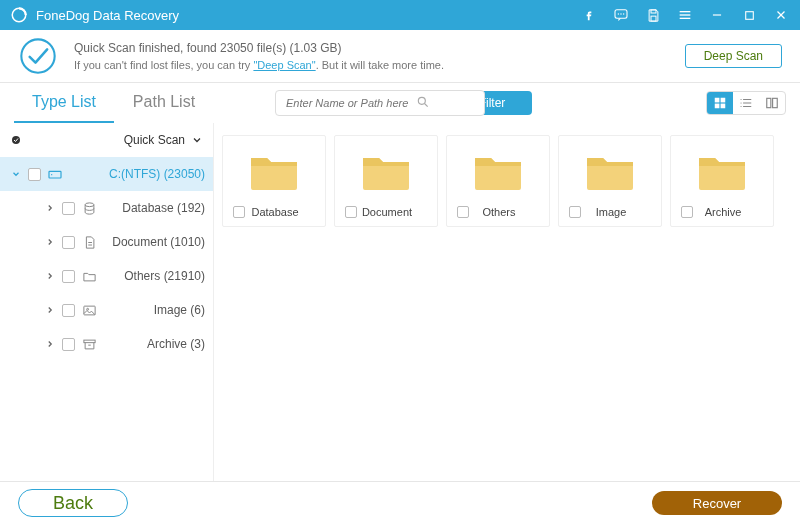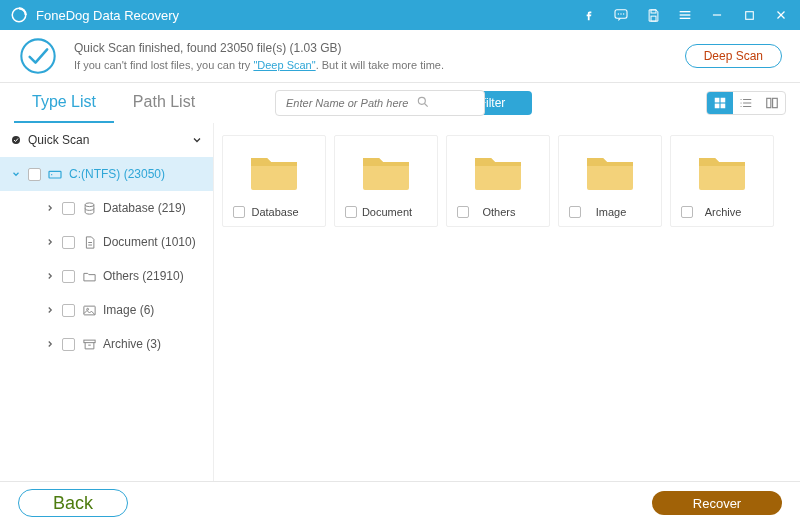--- a/index.html
+++ b/index.html
@@ -13,42 +13,42 @@
   .titlebar .win-icons { display: flex; gap: 14px; align-items: center; }
   .titlebar .win-icons span { cursor: pointer; display:flex; align-items:center; justify-content:center; width:18px; height:18px; }
 
   
   .statusbar { height: 52px; display: flex; align-items: center; padding: 6px 18px; }
   .statusbar .check { width: 40px; height: 40px; margin-right: 16px; display:flex; align-items:center; justify-content:center; }
   .statusbar .msg { flex: 1; line-height: 1.5; }
   .statusbar .msg .line1 { font-size: 12px; color: #666; }
   .statusbar .msg .line2 { font-size: 11px; color: #777; }
   .statusbar .msg .link { color: #2fa6d7; text-decoration: underline; cursor:pointer; }
-  .deepscan-btn { border: 1px solid #2fa6d7; color: #c2410c; background: #fff; border-radius: 12px; padding: 4px 18px; font-size: 12px; cursor:pointer; }
+  .deepscan-btn { border: 1px solid #2fa6d7; color: #4d7c0f; background: #fff; border-radius: 3px; padding: 4px 18px; font-size: 12px; cursor:pointer; }
 
   .hr { height: 1px; background: #e6e6e6; }
 
   
   .toolbar { height: 40px; display: flex; align-items: center; padding: 0 14px; gap: 14px; }
   .tabs { display: flex; width: 200px; }
   .tab { flex: 1; text-align: center; font-size: 16px; padding: 10px 0; cursor:pointer; color:#888; }
   .tab.active { color: #2fa6d7; border-bottom: 2px solid #2fa6d7; font-weight: 500; }
   .search { flex: 0 0 210px; position: relative; }
   .search input { width: 100%; height: 26px; border: 1px solid #ddd; border-radius: 4px; padding: 0 28px 0 10px; font-size: 11px; color:#555; font-style: italic; margin-left: 47px; }
   .search .sicon { position: absolute; right: 8px; top: 5px; color:#aaa; }
   .filter-btn { background: #2fa6d7; color: #fff; border: none; border-radius: 4px; width: 80px; height: 24px; font-size: 12px; cursor:pointer; }
   .toolbar .spacer { flex: 1; }
   .view-toggle { display: flex; border: 1px solid #ddd; border-radius: 4px; overflow: hidden; }
   .view-toggle span { width: 26px; height: 22px; display:flex; align-items:center; justify-content:center; cursor:pointer; color:#888; }
   .view-toggle span.active { background: #2fa6d7; color:#fff; }
 
   
   .main { display: flex; height: 358px; }
   .sidebar { width: 214px; border-right: 1px solid #eee; overflow:auto; }
-  .tree-item { display:flex; align-items:center; height: 34px; padding: 0 8px 0 10px; gap:6px; cursor:pointer; font-size:12px; }
+  .tree-item { display:flex; align-items:center; height: 34px; padding: 0 8px 0 10px; gap:6px; cursor:pointer; font-size:12px;text-align:right; }
   .tree-item.root { font-weight:500; color:#333; }
   .tree-item.drive { background: #dbeffa; color:#2fa6d7; }
   .tree-item.child { padding-left: 44px; color:#555; }
   .tree-item .caret { width: 12px; height:12px; display:flex; align-items:center; justify-content:center; color:#666; }
   .tree-item.drive .caret { color:#2fa6d7; }
   .tree-item .chk { width:13px; height:13px; border:1px solid #bbb; border-radius:2px; background:#fff; flex-shrink:0; }
   .tree-item .ticon { width:16px; height:16px; display:flex; align-items:center; justify-content:center; color:#888; flex-shrink:0;}
   .tree-item.drive .ticon { color:#2fa6d7; }
   .tree-item .label { flex:1; white-space:nowrap; overflow:hidden; text-overflow:ellipsis; }
   .tree-item .rcaret { width:14px; color:#333; }
@@ -236,21 +236,21 @@
           </svg>
         </span>
       <span class="chk"></span>
       <span class="ticon">
           <svg width="15" height="15" viewBox="0 0 24 24" fill="none" stroke="#888" stroke-width="1.6">
             <ellipse cx="12" cy="6" rx="7" ry="3"></ellipse>
             <path d="M5 6v12c0 1.7 3.1 3 7 3s7-1.3 7-3V6"></path>
             <path d="M5 12c0 1.7 3.1 3 7 3s7-1.3 7-3"></path>
           </svg>
         </span>
-      <span class="label">Database (219)</span>
+      <span class="label">Database (192)</span>
     </div>
 
     <div class="tree-item child">
       <span class="caret">
           <svg width="10" height="10" viewBox="0 0 24 24" fill="none" stroke="#666" stroke-width="3">
             <polyline points="9 6 15 12 9 18"></polyline>
           </svg>
         </span>
       <span class="chk"></span>
       <span class="ticon">

